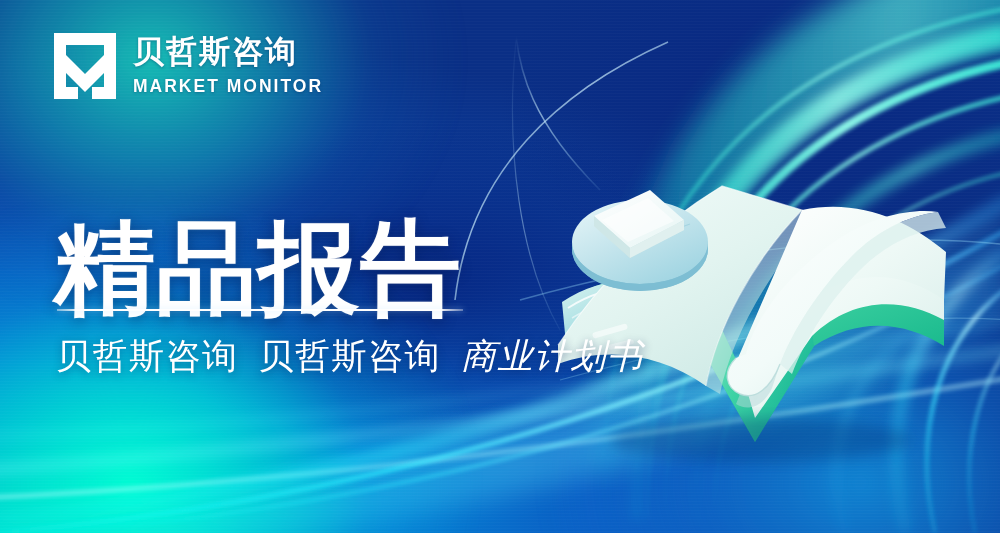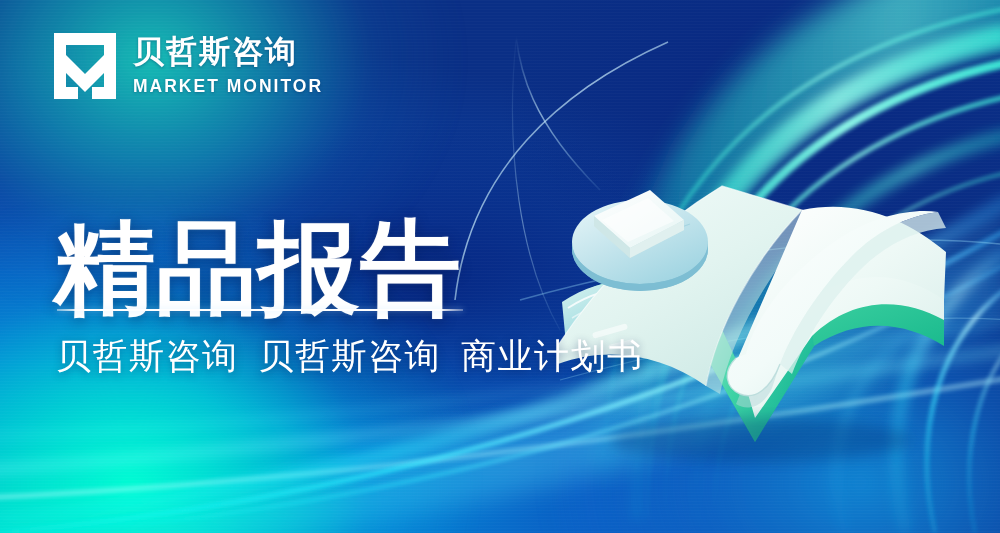--- a/index.html
+++ b/index.html
@@ -136,21 +136,21 @@
     left: 56px;
     top: 333px;
     font-size: 35px;
     font-weight: 400;
     color: #ffffff;
     letter-spacing: 1.5px;
     white-space: nowrap;
     text-shadow: 0 2px 8px rgba(0,25,80,0.45);
   }
   .subtitle .seg { margin-right: 20px; }
-  .subtitle .seg:last-child { margin-right: 16px; }
+  .subtitle .seg:last-child { margin-right: 16px; font-style: italic; }
 
   
   .book {
     position: absolute;
     left: 540px;
     top: 150px;
     width: 420px;
     height: 320px;
   }
   .book svg { width: 420px; height: 320px; display: block; overflow: visible; }

